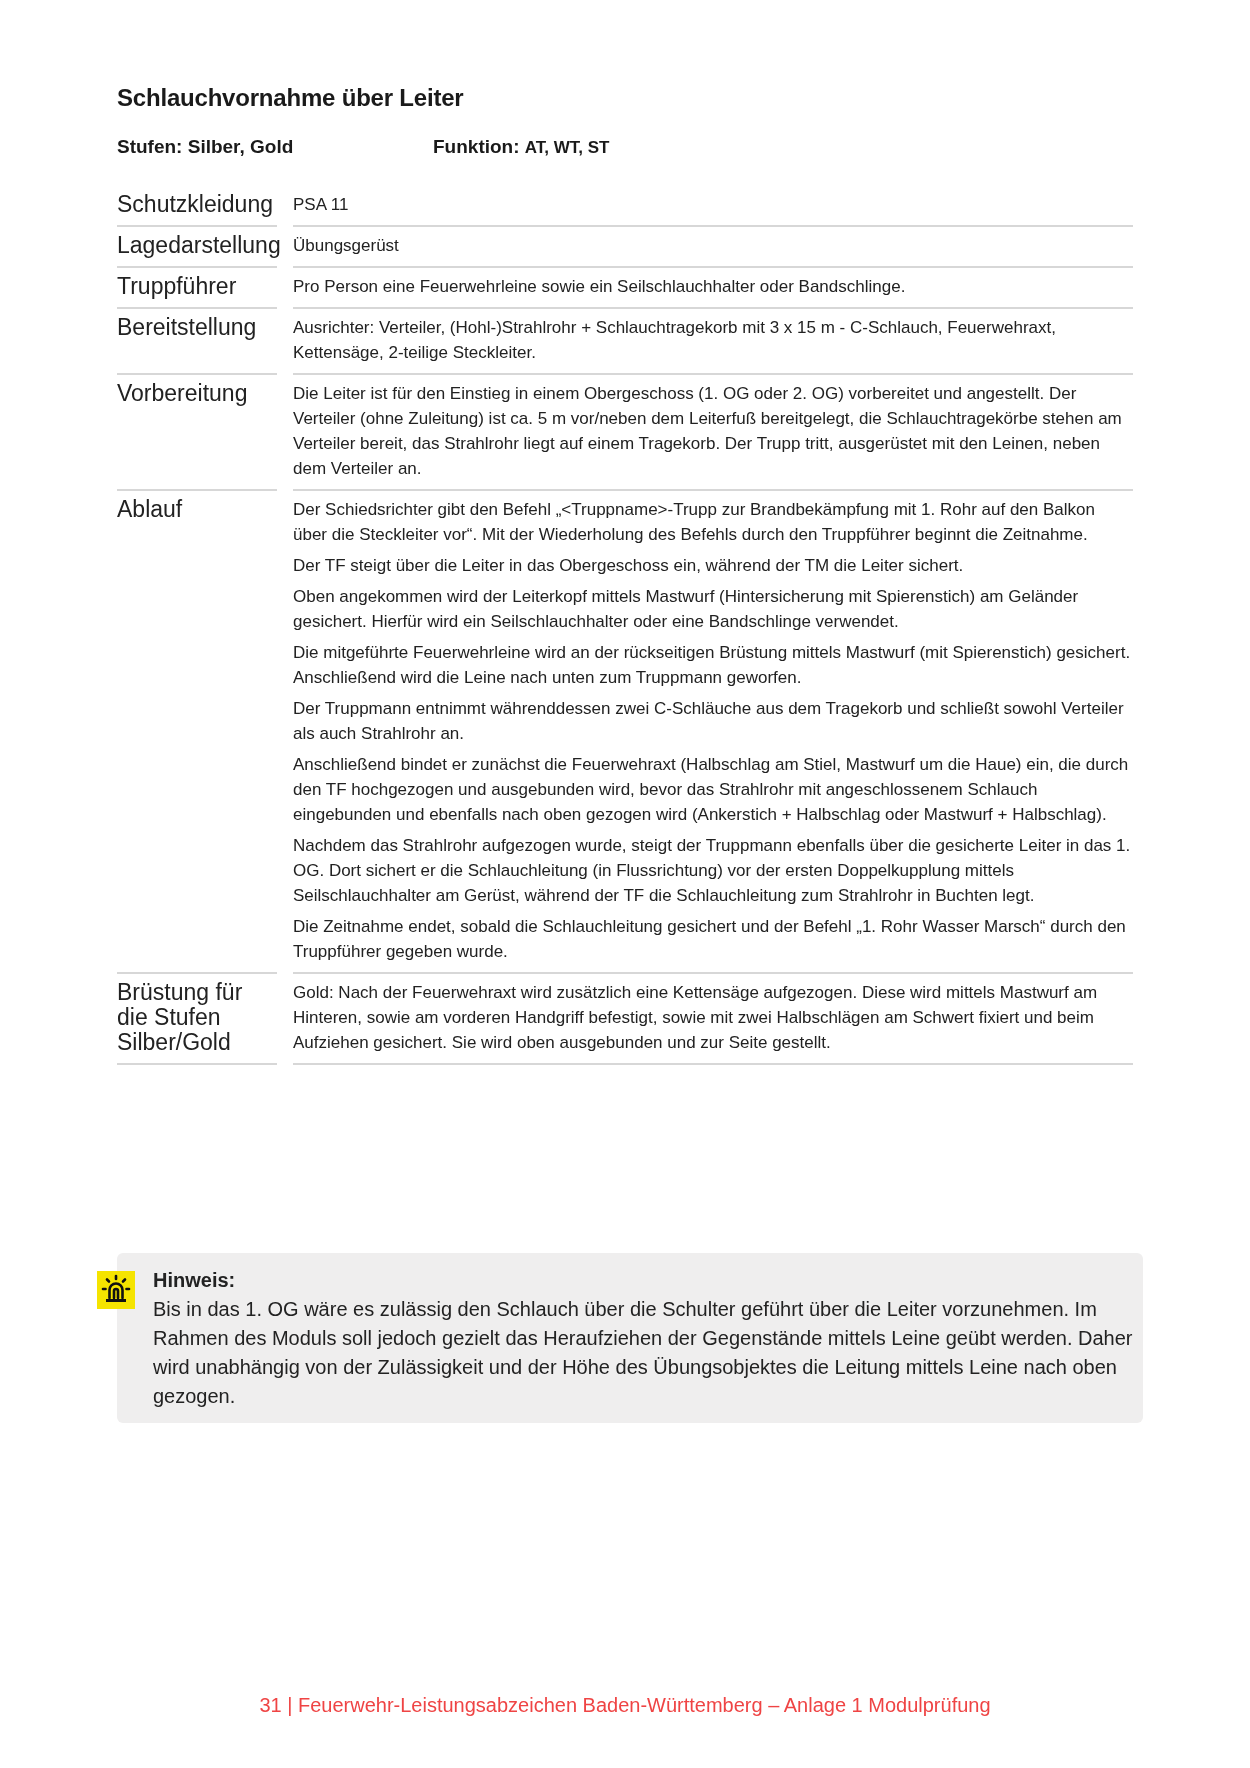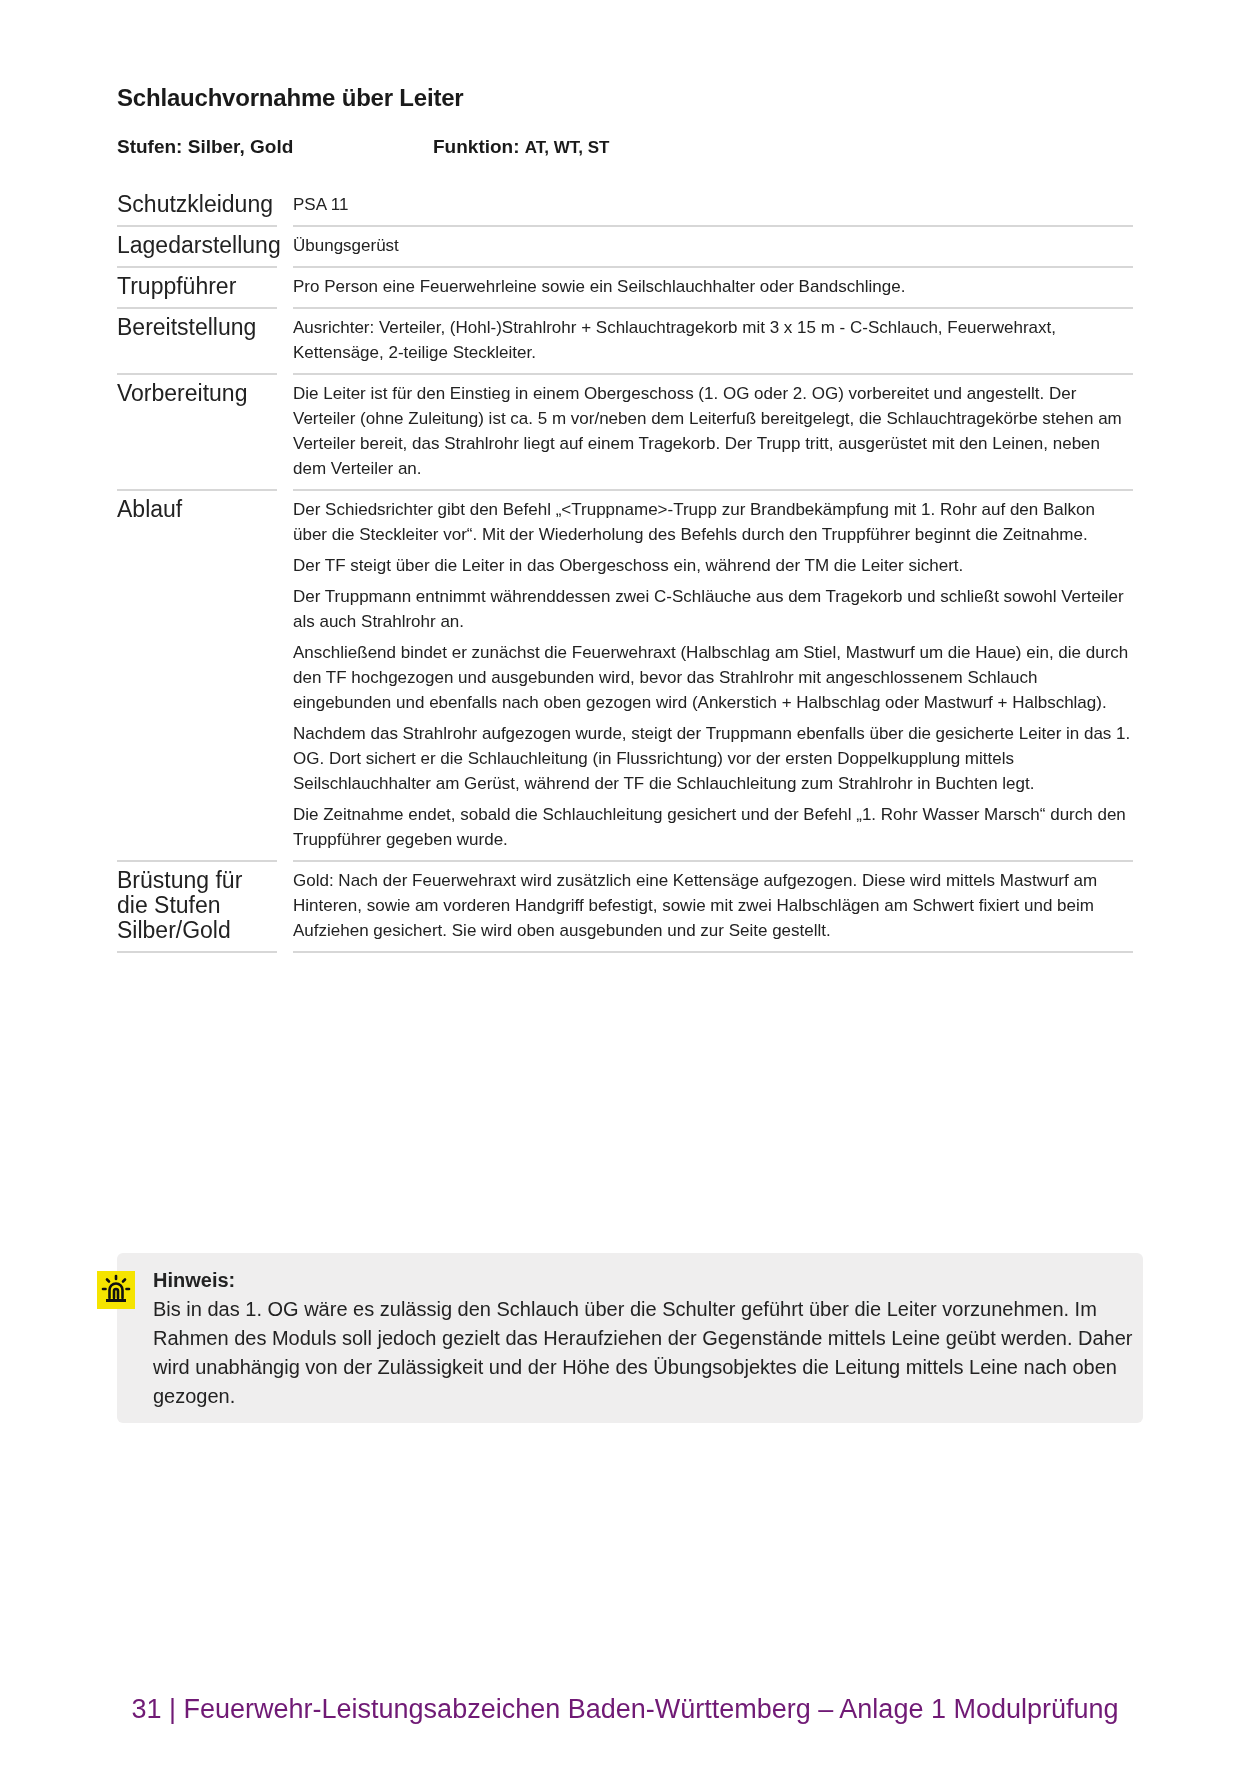--- a/index.html
+++ b/index.html
@@ -97,22 +97,22 @@
       color: #222;
     }
     .hint-title { font-weight: bold; display: block; }
 
     .footer {
       position: absolute;
       left: 0;
       width: 1250px;
       top: 1694px;
       text-align: center;
-      font-size: 27px;
-      color: #701a75;
+      font-size: 20px;
+      color: #ef4444;
     }
   </style>
 </head>
 <body>
 
 <h1 class="page-title">Schlauchvornahme über Leiter</h1>
 
 <div class="meta-row">
   <span class="meta-stufen">Stufen: Silber, Gold</span>
   <span class="meta-funktion">
@@ -150,20 +150,22 @@
     <div class="cell-label">Vorbereitung</div>
     <div class="cell-value">
       <p>Die Leiter ist für den Einstieg in einem Obergeschoss (1. OG oder 2. OG) vorbereitet und ange­stellt. Der Verteiler (ohne Zuleitung) ist ca. 5 m vor/neben dem Leiterfuß bereitgelegt, die Schlauchtragekörbe stehen am Verteiler bereit, das Strahlrohr liegt auf einem Tragekorb. Der Trupp tritt, ausgerüstet mit den Leinen, neben dem Verteiler an.</p>
     </div>
   </div>
   <div class="row">
     <div class="cell-label">Ablauf</div>
     <div class="cell-value">
       <p>Der Schiedsrichter gibt den Befehl „&lt;Truppname&gt;-Trupp zur Brandbekämpfung mit 1. Rohr auf den Balkon über die Steckleiter vor“. Mit der Wiederholung des Befehls durch den Truppführer beginnt die Zeitnahme.</p>
       <p>Der TF steigt über die Leiter in das Obergeschoss ein, während der TM die Leiter sichert.</p>
+      <p>Oben angekommen wird der Leiterkopf mittels Mastwurf (Hintersicherung mit Spierenstich) am Geländer gesichert. Hierfür wird ein Seilschlauchhalter oder eine Bandschlinge verwendet.</p>
+      <p>Die mitgeführte Feuerwehrleine wird an der rückseitigen Brüstung mittels Mastwurf (mit Spie­renstich) gesichert. Anschließend wird die Leine nach unten zum Truppmann geworfen.</p>
       <p>Der Truppmann entnimmt währenddessen zwei C-Schläuche aus dem Tragekorb und schließt sowohl Verteiler als auch Strahlrohr an.</p>
       <p>Anschließend bindet er zunächst die Feuerwehraxt (Halbschlag am Stiel, Mastwurf um die Haue) ein, die durch den TF hochgezogen und ausgebunden wird, bevor das Strahlrohr mit angeschlos­senem Schlauch eingebunden und ebenfalls nach oben gezogen wird (Ankerstich + Halbschlag oder Mastwurf + Halbschlag).</p>
       <p>Nachdem das Strahlrohr aufgezogen wurde, steigt der Truppmann ebenfalls über die gesicherte Leiter in das 1. OG. Dort sichert er die Schlauchleitung (in Flussrichtung) vor der ersten Doppel­kupplung mittels Seilschlauchhalter am Gerüst, während der TF die Schlauchleitung zum Strahl­rohr in Buchten legt.</p>
       <p>Die Zeitnahme endet, sobald die Schlauchleitung gesichert und der Befehl „1. Rohr Wasser Marsch“ durch den Truppführer gegeben wurde.</p>
     </div>
   </div>
   <div class="row">
     <div class="cell-label">Brüstung für die Stufen Silber/Gold</div>
     <div class="cell-value">
       <p>Gold: Nach der Feuerwehraxt wird zusätzlich eine Kettensäge aufgezogen. Diese wird mittels Mastwurf am Hinteren, sowie am vorderen Handgriff befestigt, sowie mit zwei Halbschlägen am Schwert fixiert und beim Aufziehen gesichert. Sie wird oben ausgebunden und zur Seite gestellt.</p>

